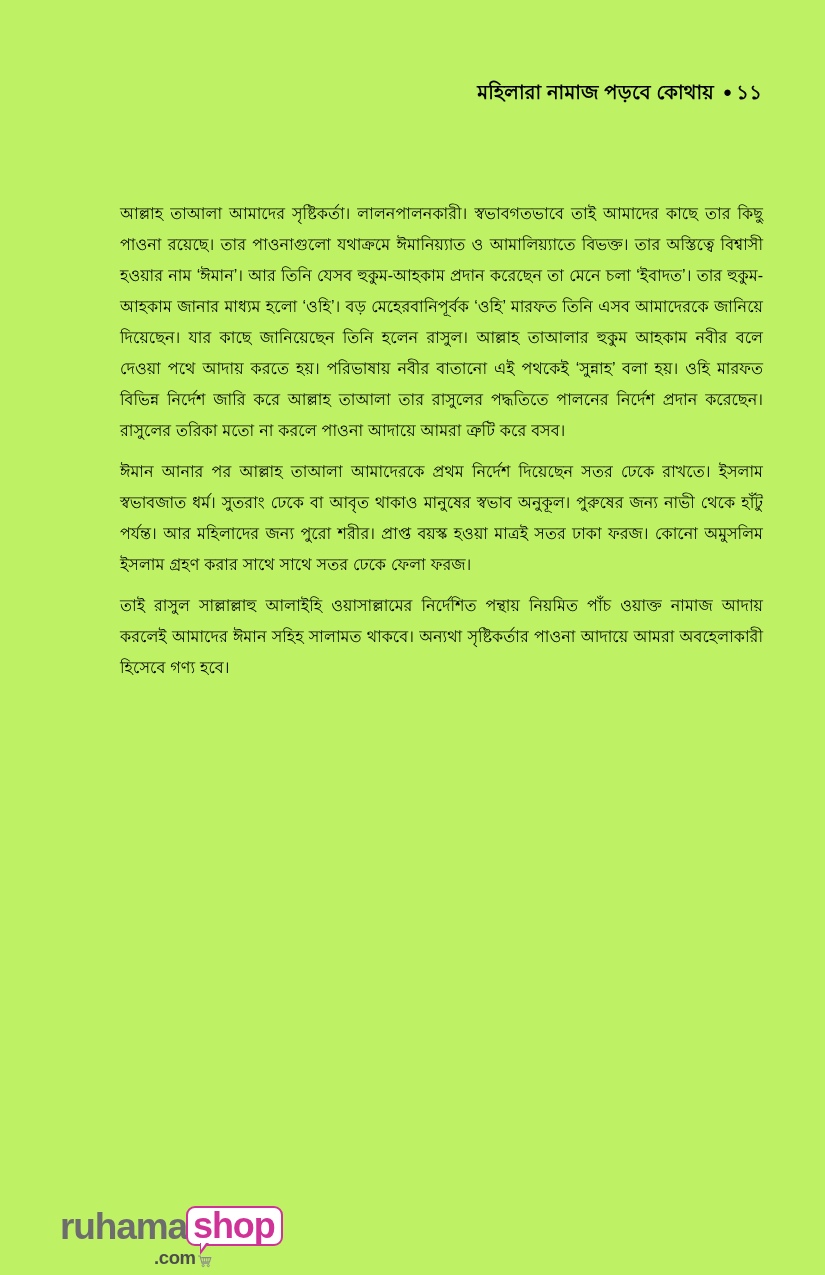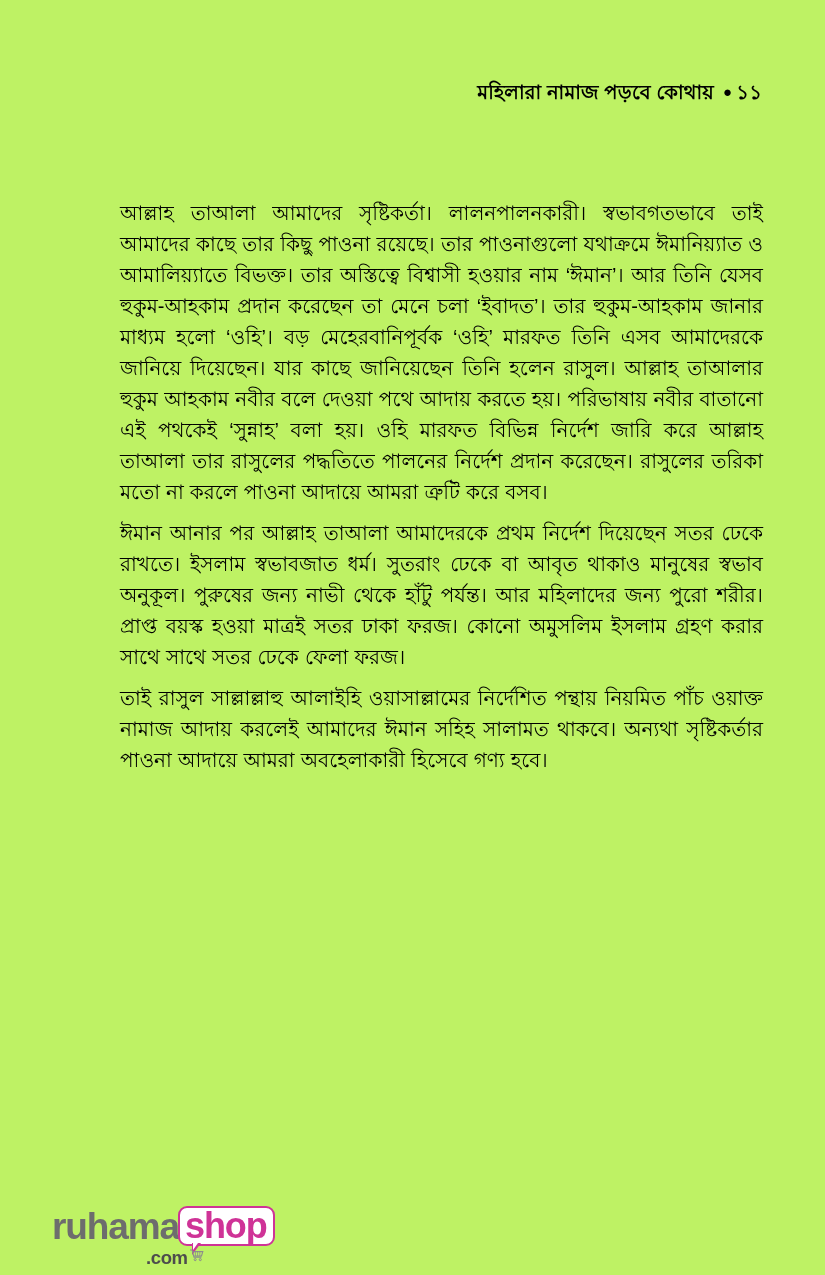--- a/index.html
+++ b/index.html
@@ -64,31 +64,31 @@
     left: 120px;
     top: 198px;
     width: 643px;
   }
   .body-para {
     margin: 0 0 10px 0;
     text-align: justify;
     text-align-last: left;
     text-justify: inter-word;
     font-family: "Liberation Sans", "DejaVu Sans", sans-serif;
-    font-size: 20px;
+    font-size: 16px;
     line-height: 31px;
     color: #000;
     word-spacing: 0.5px;
   }
   .body-para:last-child { margin-bottom: 14px; }
 
   
   .site-logo {
     position: absolute;
-    left: 52px;
+    left: 60px;
     top: 1206px;
     height: 68px;
     width: 230px;
     font-family: "Liberation Sans", "DejaVu Sans", sans-serif;
     user-select: none;
   }
   .logo-row {
     position: relative;
     display: flex;
     align-items: flex-start;
@@ -140,21 +140,21 @@
     height: 0;
     border-left: 5px solid #ffffff;
     border-bottom: 7px solid transparent;
     z-index: 2;
   }
   .logo-sub {
     position: absolute;
     left: 94px;
     top: 42px;
     display: flex;
-    align-items: flex-start;
+    align-items: flex-end;
     gap: 1px;
   }
   .logo-dotcom {
     font-size: 18.5px;
     font-weight: 700;
     color: #4d4d4d;
     letter-spacing: -0.4px;
     line-height: 20px;
   }
   .logo-cart-icon {

